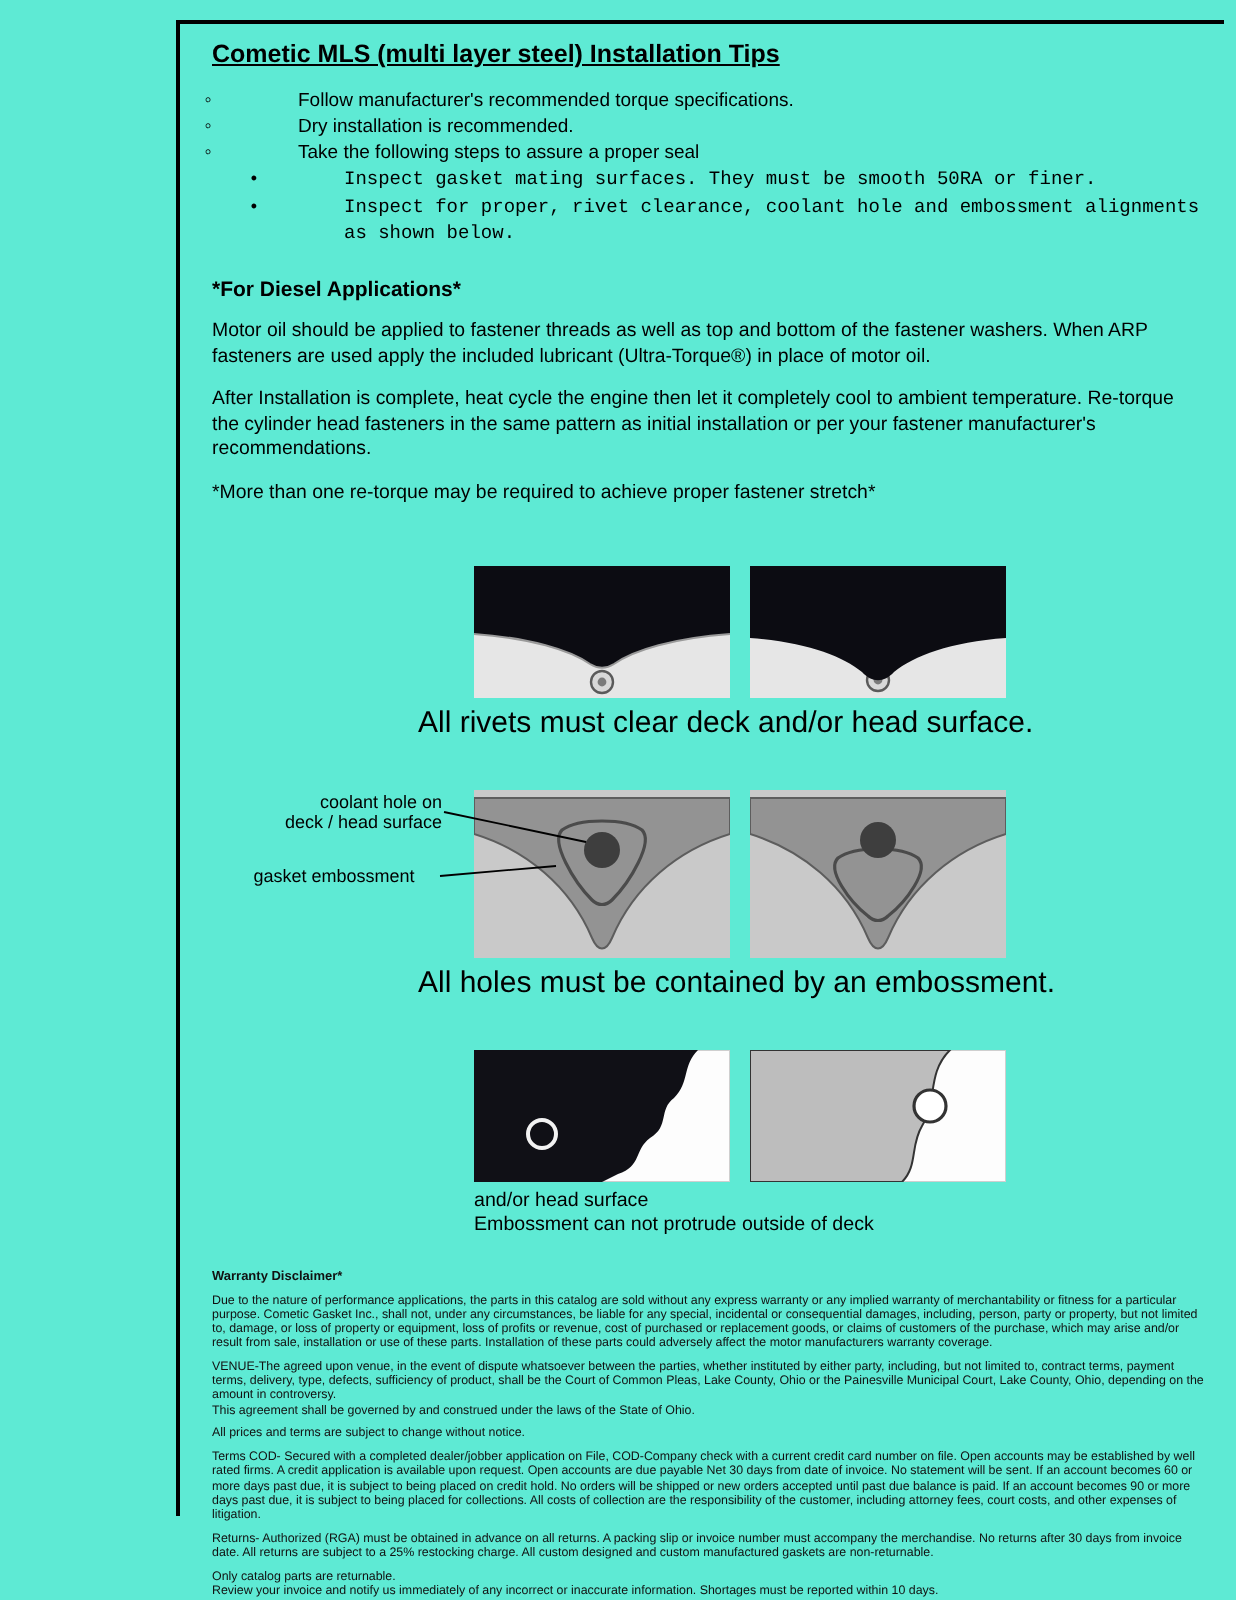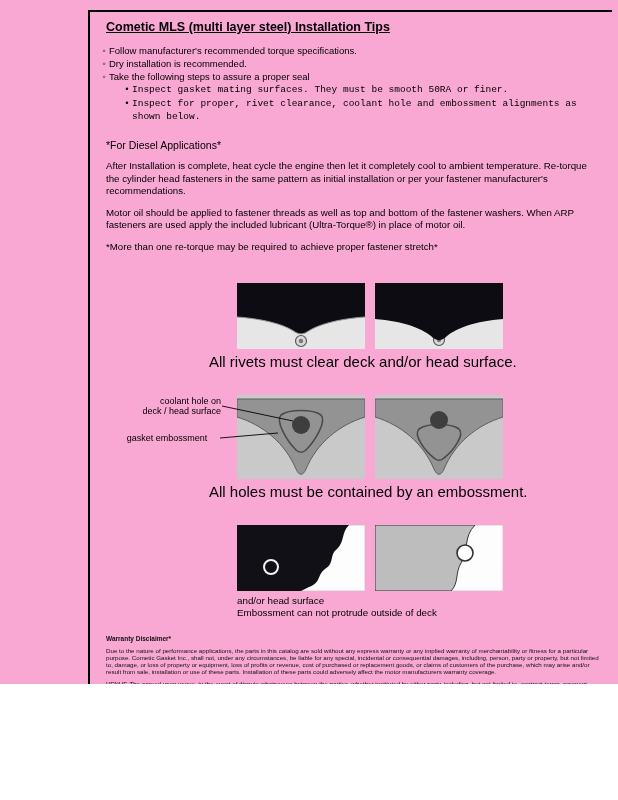--- a/index.html
+++ b/index.html
@@ -1,34 +1,34 @@
 <!DOCTYPE html>
 <html><head>
 <meta charset="utf-8">
 <style>
   html,body { margin:0; padding:0; background:#ffffff; }
   .page {
-    position:relative; width:618px; height:684px; background:#f9a8d4;
+    position:relative; width:618px; height:800px; background:#5eead4;
     font-family:"Liberation Sans", sans-serif; color:#000; overflow:hidden;
   }
   .frame-top { position:absolute; left:88px; top:10px; width:524px; height:2px; background:#000; }
   .frame-left { position:absolute; left:88px; top:10px; width:2px; height:748px; background:#000; }
   .content { position:absolute; left:106px; top:20px; width:496px; }
 
   .title { font-size:12.5px; font-weight:bold; text-decoration:underline; margin:0 0 10px 0; }
 
   .tips { font-size:9.5px; line-height:13px; }
-  .tip { display:flex; }
+  .tip { display:flex;gap:40px; }
   .tip .marker { width:10px; flex:0 0 10px; margin-left:-7px; text-align:center; }
   .tip.sub { margin-left:16px;font-family:Liberation Mono, monospace; }
   .tip.sub .marker { margin-left:0; }
   .b1::before { content:"\25E6"; font-size:10px; }
   .b2::before { content:"\2022"; font-size:9px; }
 
-  .diesel-heading { font-size:10.5px; font-weight:normal; margin:16px 0 0 0; }
+  .diesel-heading { font-size:10.5px; font-weight:bold; margin:16px 0 0 0; }
   .para { font-size:9.7px; line-height:12.6px; margin:9px 0 0 0; width:492px; }
 
   .diag { margin-top:14px; }
   .diag-inner { margin-left:131px; width:266px; }
   .dlabels { display:flex; gap:10px; height:15px; }
   .dlabel { width:128px; text-align:center; font-size:12px; letter-spacing:0.5px; color:#111;margin-top:37px; }
   .dfigs { display:flex; gap:10px; }
   .dimg  { width:128px; height:66px; display:block; }
   .dimg2 { width:128px; height:84px; display:block; }
   .dcaption { font-size:15px; margin-top:4px; margin-left:103px; }
@@ -77,22 +77,22 @@
         <span class="marker b2"></span>
         <span>Inspect gasket mating surfaces.  They must be smooth 50RA or finer.</span>
       </div>
       <div class="tip sub">
         <span class="marker b2"></span>
         <span>Inspect for proper, rivet clearance, coolant hole and embossment alignments as shown below.</span>
       </div>
     </div>
 
     <div class="diesel-heading">*For Diesel Applications*</div>
+    <p class="para">Motor oil should be applied to fastener threads as well as top and bottom of the fastener washers. When ARP fasteners are used apply the included lubricant (Ultra-Torque®) in place of motor oil.</p>
     <p class="para">After Installation is complete, heat cycle the engine then let it completely cool to ambient temperature. Re-torque the cylinder head fasteners in the same pattern as initial installation or per your fastener manufacturer's recommendations.</p>
-    <p class="para">Motor oil should be applied to fastener threads as well as top and bottom of the fastener washers. When ARP fasteners are used apply the included lubricant (Ultra-Torque®) in place of motor oil.</p>
     <p class="para">*More than one re-torque may be required to achieve proper fastener stretch*</p>
 
     <div class="diag diag1">
       <div class="diag-inner">
         <div class="dlabels">
           <div class="dlabel">RIGHT</div>
           <div class="dlabel">WRONG</div>
         </div>
         <div class="dfigs">
           <svg class="dimg" viewBox="0 0 128 66">

